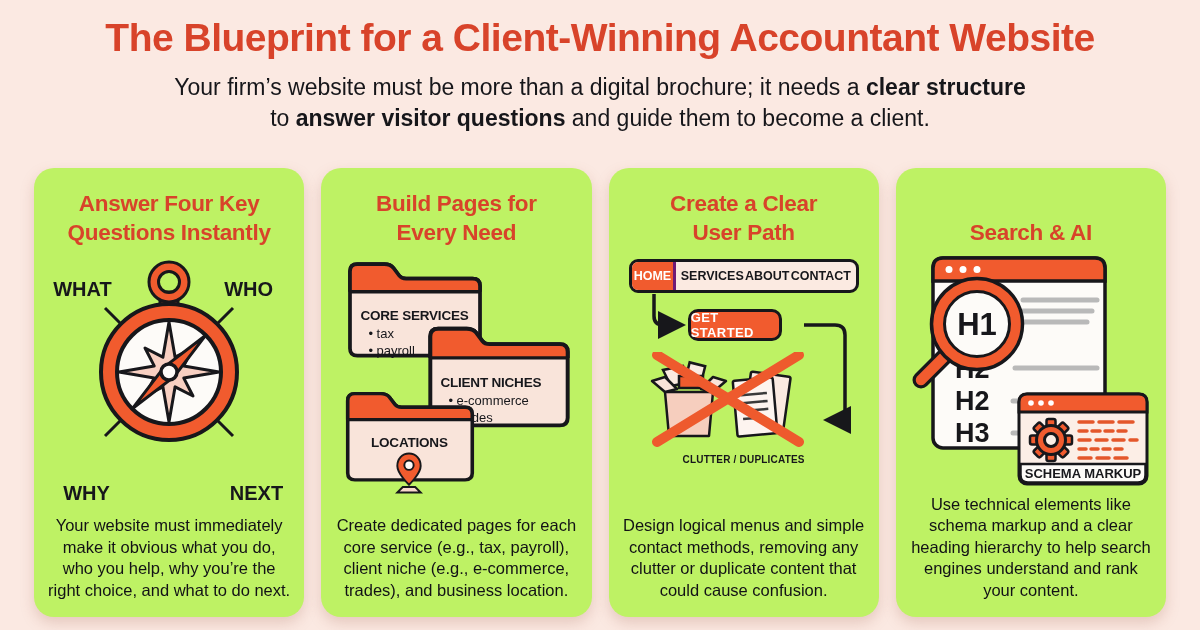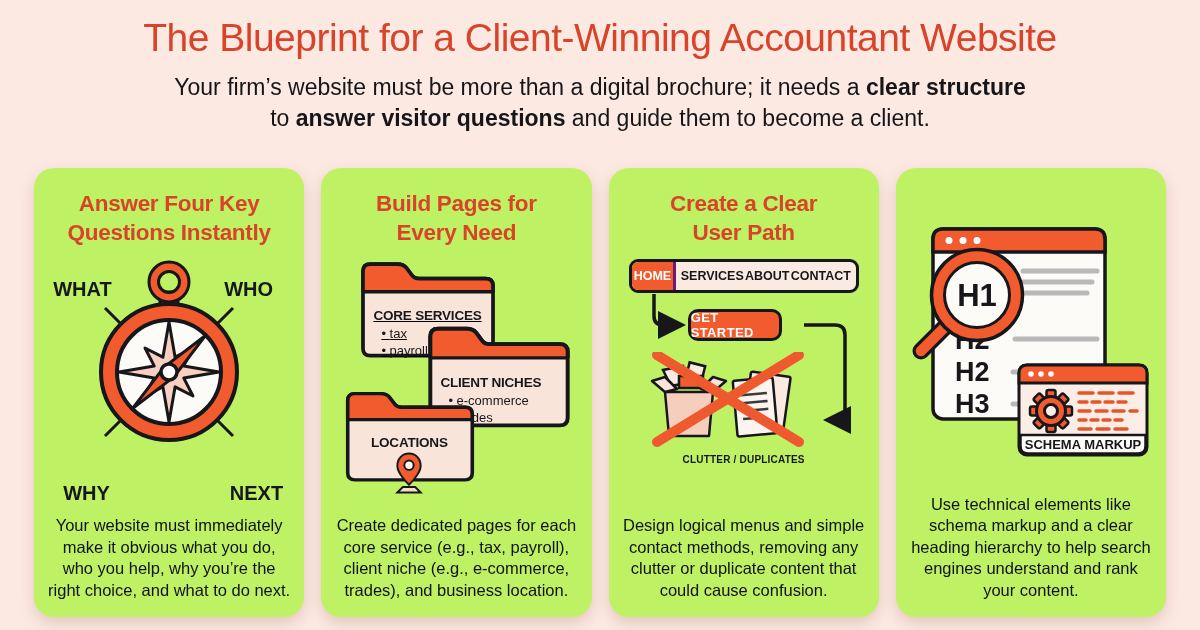--- a/index.html
+++ b/index.html
@@ -2,21 +2,21 @@
 <html><head>
 <meta charset="utf-8">
 <style>
   * { margin:0; padding:0; box-sizing:border-box; }
   html,body { width:1200px; height:630px; }
   body { font-family:"Liberation Sans","DejaVu Sans",sans-serif; }
   .stage { position:relative; width:1200px; height:630px; background:#fbe9e2; overflow:hidden; }
 
   
   .hdr { text-align:center; padding-top:16px; }
-  .hdr h1 { font-size:39px; font-weight:normal; color:#d8432a; letter-spacing:-0.5px; }
+  .hdr h1 { font-size:39px; font-weight:bold; color:#d8432a; letter-spacing:-0.5px; }
   .hdr .sub { margin-top:12px; font-size:23px; color:#16161a; line-height:1.35; }
   .hdr .sub b { font-weight:bold; }
 
   
   .cards { position:absolute; left:34px; right:34px; top:168px; bottom:13px; display:flex; gap:17px; }
   .card { flex:1; background:#bef264; border-radius:20px; box-shadow:0 6px 14px rgba(176,116,96,0.28);
           display:flex; flex-direction:column; padding:16px 14px 16px; }
   .card h2 { text-align:center; color:#d8432a; font-size:22.5px; font-weight:bold; line-height:1.28; margin-top:6px; letter-spacing:-0.3px; }
   .illus { position:relative; width:240px; margin:6px auto 0; flex:1; }
   .card .body { text-align:center; font-size:16.5px; line-height:1.3; color:#121216; margin-top:4px; }
@@ -98,21 +98,21 @@
         <span class="compass-label cl-bl">WHY</span>
         <span class="compass-label cl-br">NEXT</span>
       </div>
       <div class="body">Your website must immediately make it obvious what you do, who you help, why you’re the right choice, and what to do next.</div>
     </div>
 
     <div class="card">
       <h2><span>Build Pages for</span><br><span>Every Need</span></h2>
       <div class="illus folders">
 
-        <div class="folder f1" style="left:21px; top:0; width:142px; height:106px;text-decoration:underline;">
+        <div class="folder f1" style="left:8px; top:0; width:142px; height:106px;">
           <svg class="fbg" viewBox="0 0 190 146" preserveAspectRatio="none">
             <defs>
                 <clipPath id="ftop1">
                   <rect x="0" y="0" width="190" height="52"></rect>
                 </clipPath>
               </defs>
             <path d="M8,130 L8,24 Q8,14 18,14 L54,14 Q62,14 66,19 L74,30 Q77,34 83,34 L172,34 Q182,34 182,44 L182,130 Q182,140 172,140 L18,140 Q8,140 8,130 Z" fill="#f9e4da" stroke="#17171b" stroke-width="5"></path>
             <path d="M8,130 L8,24 Q8,14 18,14 L54,14 Q62,14 66,19 L74,30 Q77,34 83,34 L172,34 Q182,34 182,44 L182,130 Q182,140 172,140 L18,140 Q8,140 8,130 Z" fill="#f15b2e" stroke="#17171b" stroke-width="5" clip-path="url(#ftop1)"></path>
             <line x1="8" y1="52" x2="182" y2="52" stroke="#17171b" stroke-width="4.5"></line>
           </svg>
@@ -215,21 +215,21 @@
           <line x1="8" y1="3" x2="150" y2="90" stroke="#ee5a2d" stroke-width="10" stroke-linecap="round"></line>
           <line x1="150" y1="3" x2="8" y2="90" stroke="#ee5a2d" stroke-width="10" stroke-linecap="round"></line>
         </svg>
 
         <div class="crossed-label">CLUTTER / DUPLICATES</div>
       </div>
       <div class="body">Design logical menus and simple contact methods, removing any clutter or duplicate content that could cause confusion.</div>
     </div>
 
     <div class="card">
-      <h2><br></h2>
+      <h2><br><span>Search &amp; AI</span></h2>
       <div class="illus seo">
         <svg viewBox="0 0 240 234" width="240" height="234">
 
           <rect x="22" y="4" width="172" height="190" rx="10" fill="#fdfbf8" stroke="#17171b" stroke-width="3.5"></rect>
           <path d="M32,4 L184,4 Q194,4 194,14 L194,27 L22,27 L22,14 Q22,4 32,4 Z" fill="#f15b2e" stroke="#17171b" stroke-width="3.5"></path>
           <circle cx="38" cy="15.5" r="3.5" fill="#fff"></circle>
             <circle cx="52" cy="15.5" r="3.5" fill="#fff"></circle>
             <circle cx="66" cy="15.5" r="3.5" fill="#fff"></circle>
 
           <line x1="112" y1="46" x2="186" y2="46" stroke="#b9b9b9" stroke-width="5" stroke-linecap="round"></line>

